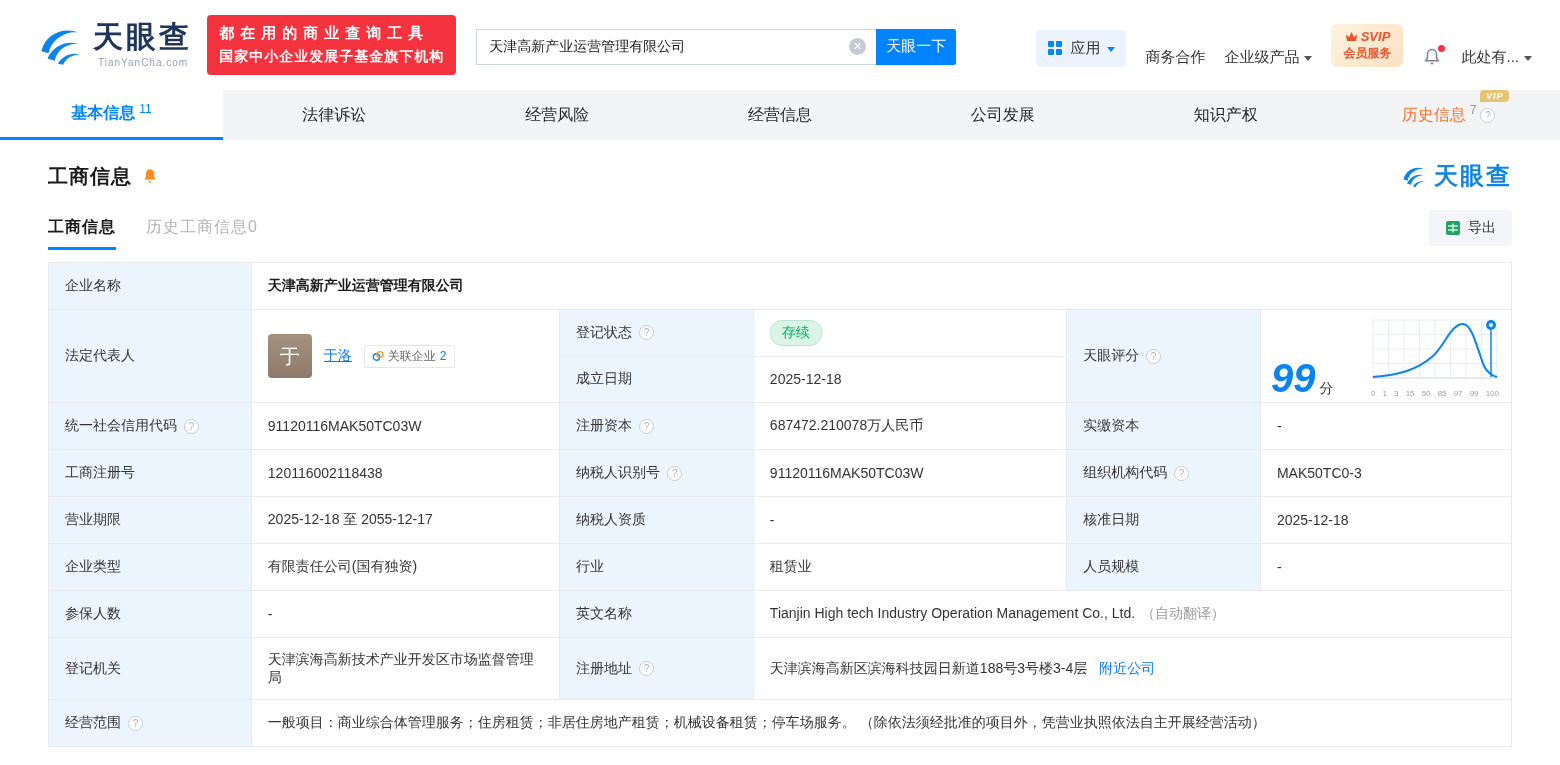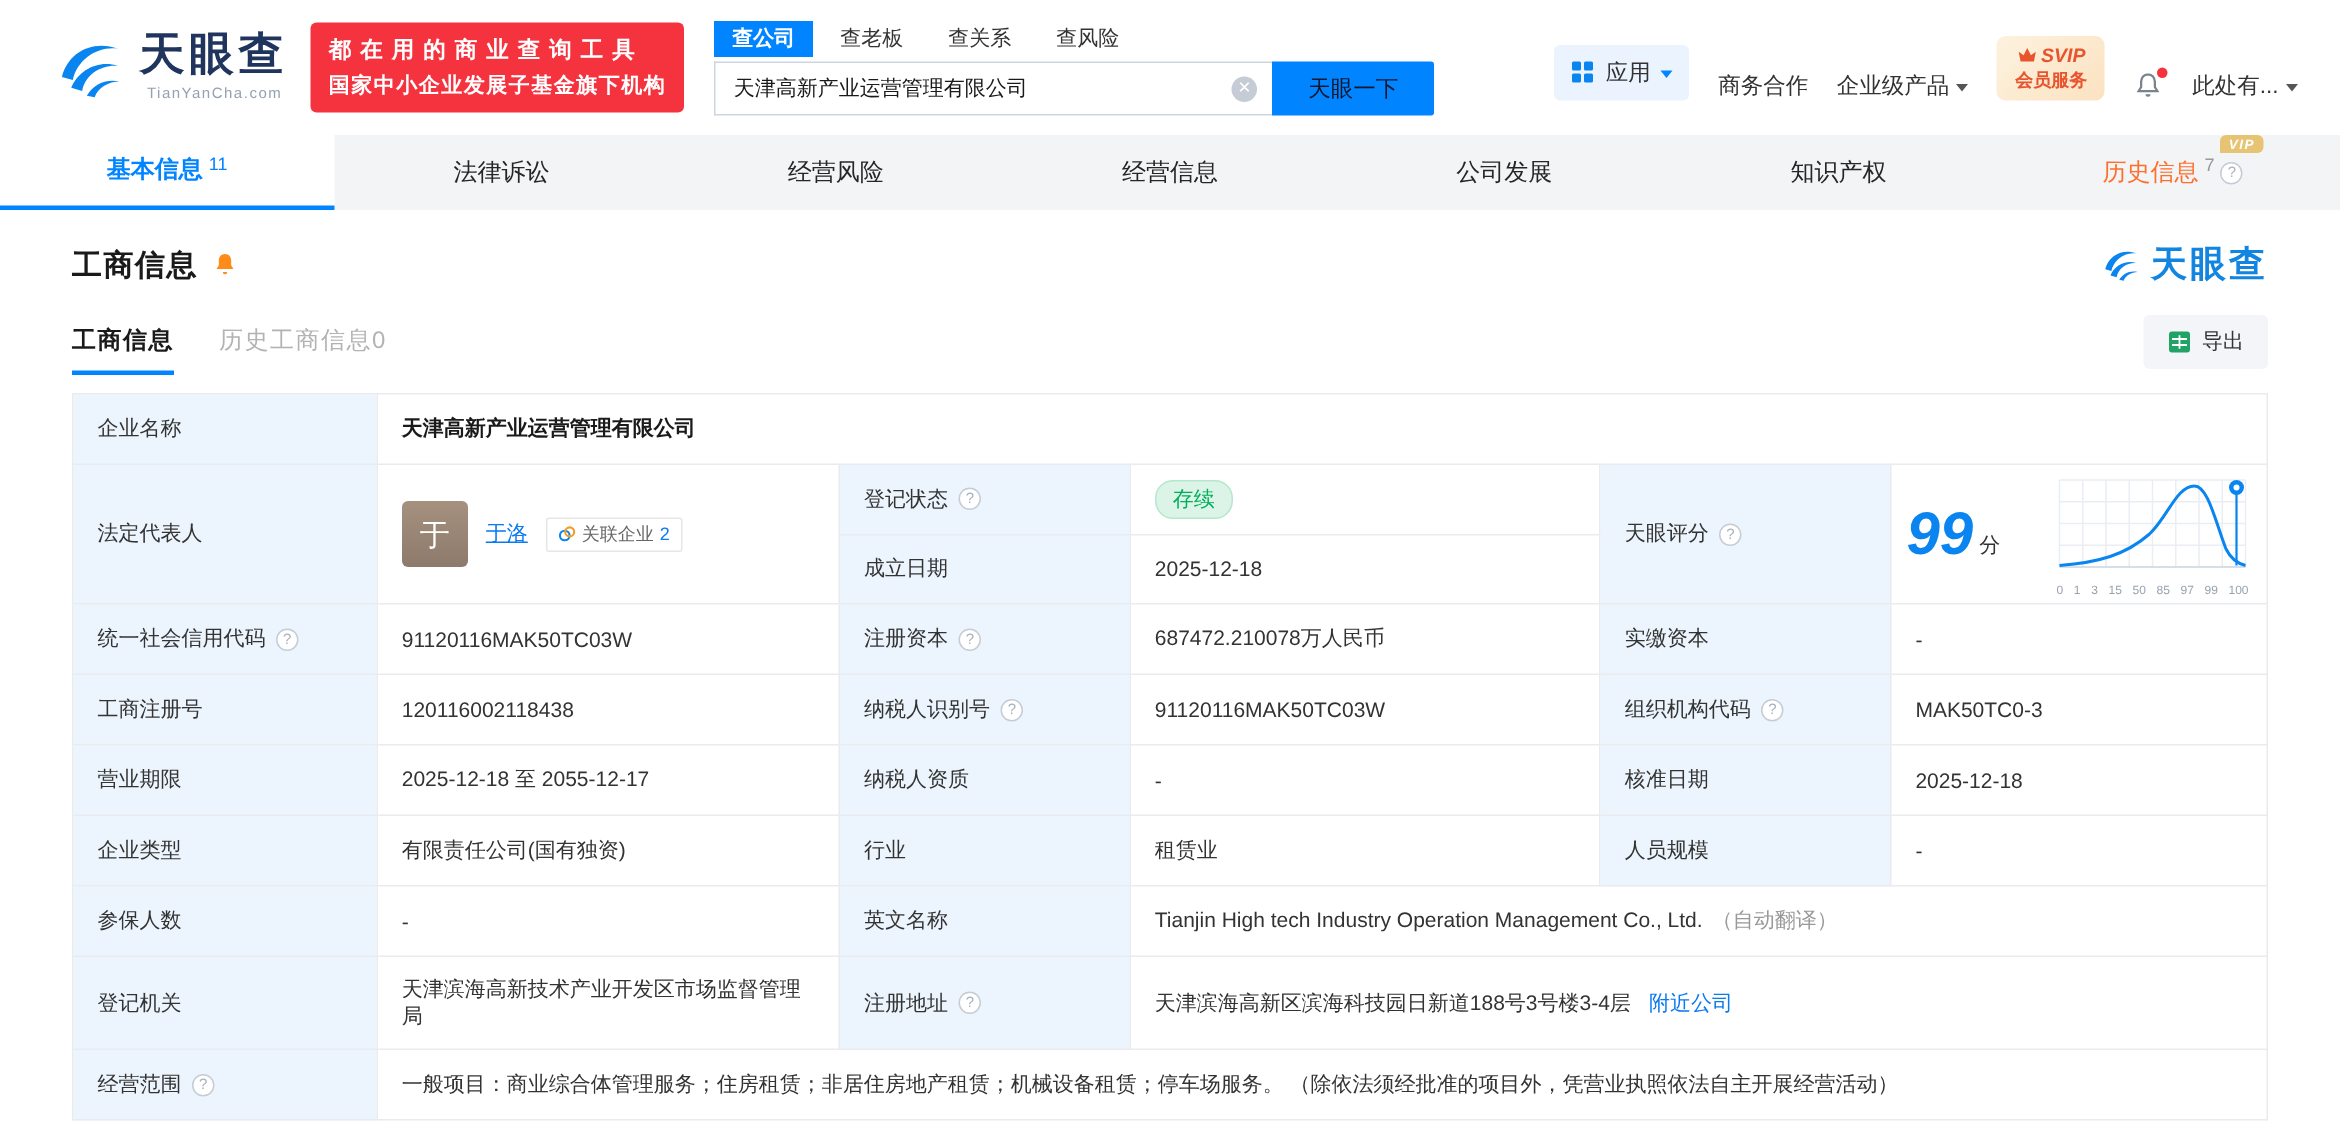--- a/index.html
+++ b/index.html
@@ -20,21 +20,21 @@
   .promo-l2 { font-size: 14px; font-weight: bold; letter-spacing: 1px; margin-top: 5px; white-space: nowrap; }
   .search-block { margin-left: 20px; width: 480px; }
   .search-tabs { display: flex; align-items: center; height: 25px; }
   .stab { padding: 3px 12px; font-size: 14px; color: #333; cursor: pointer; margin-right: 6px; }
   .stab.active { background: #0084ff; color: #fff; font-weight: bold; }
   .search-bar { display: flex; height: 36px; margin-top: 3px; }
   .search-input-wrap { flex: 1; position: relative; border: 1px solid #ccd5e0; border-right: none; display: flex; align-items: center; background: #fff; }
   .search-input-wrap input { border: none; outline: none; font-size: 14px; color: #1a1a1a; padding: 0 34px 0 12px; width: 100%; background: transparent; }
   .clear-icon { position: absolute; right: 10px; width: 17px; height: 17px; border-radius: 50%; background: #c6ccd5; color: #fff; font-size: 11px; line-height: 17px; text-align: center; cursor: pointer; }
   .clear-icon::after { content: "✕"; }
-  .search-btn { width: 108px; background: #0084ff; color: #0f172a; border: none; font-size: 15px; cursor: pointer; border-radius: 0 2px 2px 0; }
+  .search-btn { width: 80px; background: #0084ff; color: #ffffff; border: none; font-size: 15px; cursor: pointer; border-radius: 0 2px 2px 0; }
   .hright { margin-left: auto; display: flex; align-items: flex-end; gap: 19px; }
   .apps-chip { display: flex; align-items: center; gap: 7px; background: #eaf3fe; border-radius: 4px; padding: 9px 11px; font-size: 15px; color: #333; cursor: pointer; }
   .caret { width: 0; height: 0; border-left: 4px solid transparent; border-right: 4px solid transparent; border-top: 5px solid #555; display: inline-block; margin-top: 2px; }
   .caret.blue { border-top-color: #0084ff; }
   .hlink { font-size: 15px; color: #333; display: flex; align-items: center; gap: 5px; cursor: pointer; white-space: nowrap; }
   .svip { background: linear-gradient(135deg, #fdf2df, #fbe2c1); border-radius: 6px; padding: 5px 12px; text-align: center; cursor: pointer; }
   .svip-t { color: #e8542e; font-weight: bold; font-size: 13px; font-style: italic; display: flex; align-items: center; gap: 3px; justify-content: center; }
   .svip-s { color: #e8542e; font-size: 12px; font-weight: bold; margin-top: 1px; }
   .bellwrap { position: relative; cursor: pointer; display: flex; }
   .red-dot { position: absolute; top: -2px; right: -3px; width: 7px; height: 7px; background: #f5333f; border-radius: 50%; }
@@ -68,21 +68,21 @@
   .lbl-inner { display: flex; align-items: center; gap: 7px; }
   .row-b td { height: 46px; }
   .row-registry td { height: 62px; }
   .company-name { font-weight: bold; color: #1a1a1a; }
   .rep-cell { display: flex; align-items: center; }
   .avatar { width: 44px; height: 44px; border-radius: 4px; background: linear-gradient(#a5917e, #8d7a6c); color: #fff; font-size: 20px; display: flex; align-items: center; justify-content: center; cursor: pointer; flex: none; }
   .rep-name { color: #0a7af0; margin-left: 12px; cursor: pointer; text-decoration: underline; }
   .rel-badge { margin-left: 12px; display: inline-flex; align-items: center; gap: 4px; border: 1px solid #e6e6e6; border-radius: 2px; padding: 2px 7px; font-size: 12px; color: #666; background: #fff; cursor: pointer; }
   .rel-cnt { color: #0a7af0; }
   .status-badge { display: inline-block; background: #dcf4e7; color: #00b05a; border: 1px solid #b5e7cd; border-radius: 12px; padding: 3px 11px; font-size: 14px; }
-  .score-cell-inner { display: flex; align-items: center; }
+  .score-cell-inner { display: flex; align-items: flex-end; }
   .score-num { font-size: 40px; font-weight: bold; font-style: italic; color: #0a85f0; line-height: 1; }
   .score-unit { font-size: 14px; color: #333; margin-left: 4px; margin-top: 16px; }
   .chart-wrap { margin-left: auto; width: 132px; }
   .axis-row { display: flex; justify-content: space-between; font-size: 8px; color: #98a2b0; width: 128px; margin: 0 auto; }
   .blue-link { color: #0a7af0; cursor: pointer; margin-left: 12px; }
   .gray-note { color: #999; margin-left: 6px; }
 </style>
 </head>
 <body>
 
@@ -98,26 +98,20 @@
       <div class="brand-domain">TianYanCha.com</div>
     </div>
   </div>
 
   <div class="promo">
     <div class="promo-l1">都在用的商业查询工具</div>
     <div class="promo-l2">国家中小企业发展子基金旗下机构</div>
   </div>
 
   <div class="search-block">
-    <div class="search-tabs">
-      <div class="stab active">查公司</div>
-      <div class="stab">查老板</div>
-      <div class="stab">查关系</div>
-      <div class="stab">查风险</div>
-    </div>
     <div class="search-bar">
       <div class="search-input-wrap">
         <input type="text" value="天津高新产业运营管理有限公司" style="">
         <span class="clear-icon"></span>
       </div>
       <button class="search-btn">天眼一下</button>
     </div>
   </div>
 
   <div class="hright">

